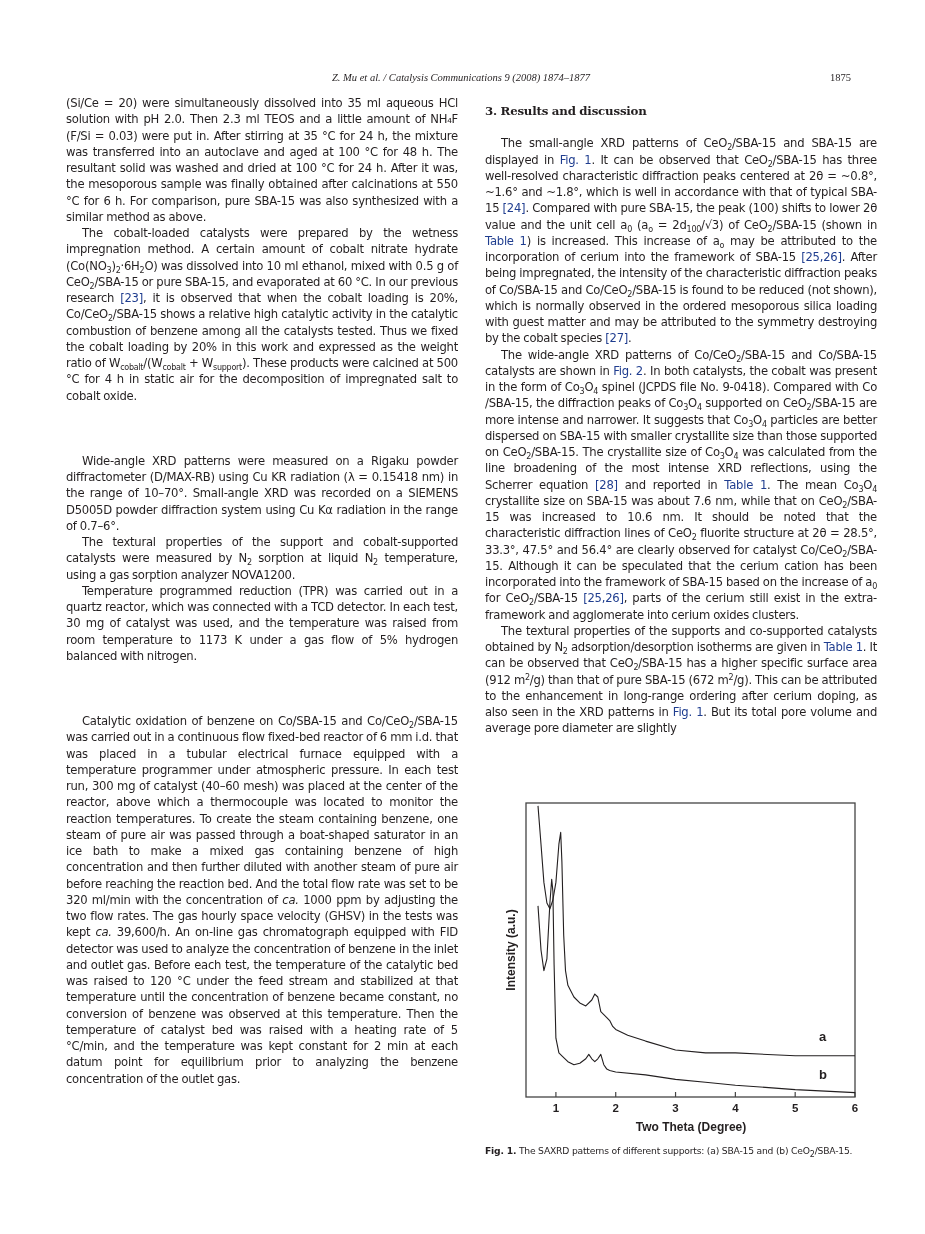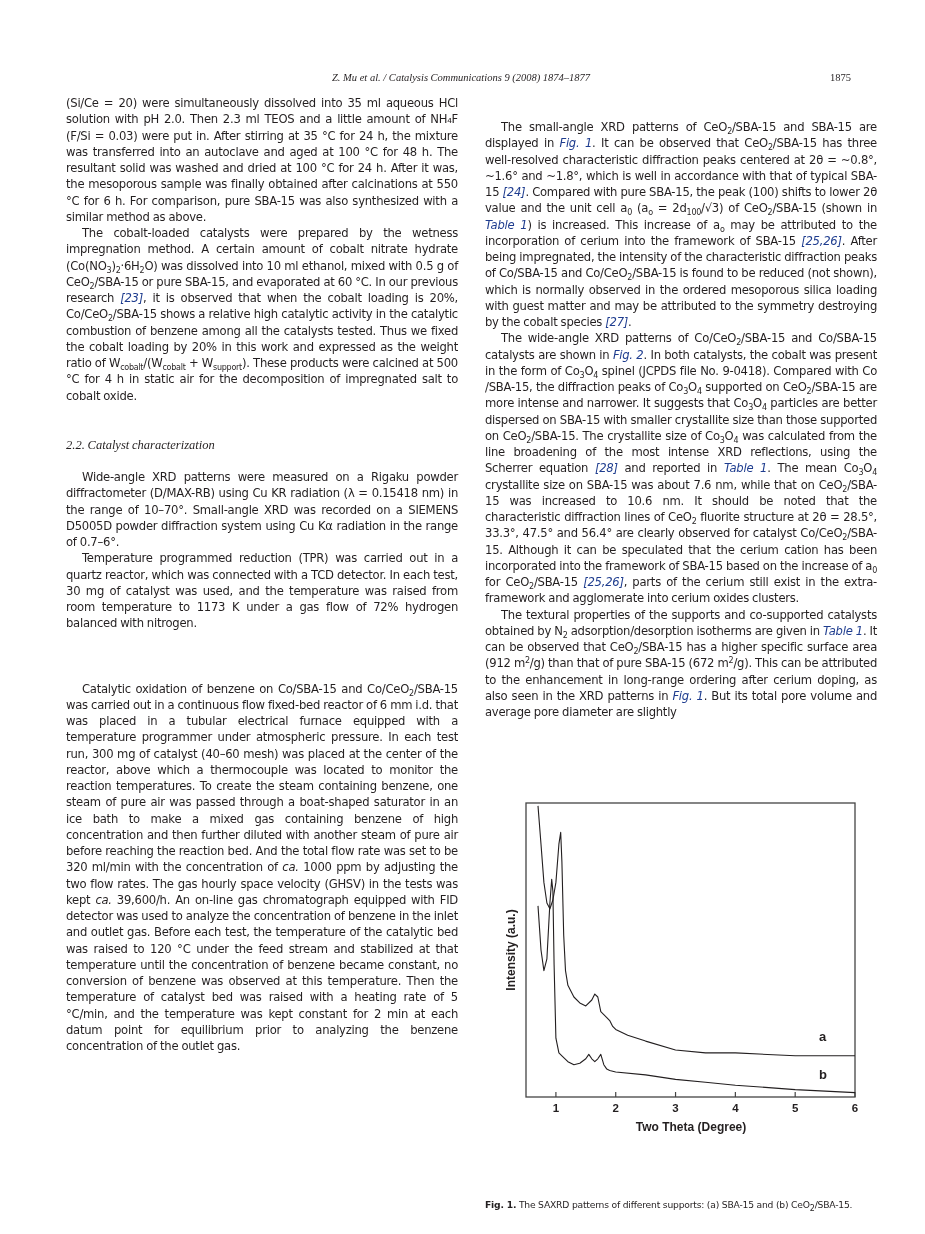--- a/index.html
+++ b/index.html
@@ -13,56 +13,57 @@
          font-family: "DejaVu Sans", sans-serif; letter-spacing: -0.25px; word-spacing: -0.3px; }
   .col-left { left: 66px; top: 95px; }
   .col-right { left: 485px; top: 103px; }
   .col p { margin: 0; }
   .indent { text-indent: 16px; }
   .section-head { font-family: "Liberation Serif", serif; font-style: italic; font-size: 12.5px;
          margin: 0; letter-spacing: 0; }
   .section-bold { font-family: "DejaVu Serif", serif; font-weight: bold; font-size: 11.8px; letter-spacing: -0.2px; margin: 0; }
   .gap-l { height: 17px; }
   .gap-m { height: 16px; }
-  .link { color: #1f3d8f; font-style: italic; }
+  .link { color: #1f3d8f; }
   sub { font-size: 8px; line-height: 0; vertical-align: -3px; }
   sup { font-size: 8px; line-height: 0; vertical-align: 4px; }
   .figure { position: absolute; left: 495px; top: 795px; width: 380px; height: 345px; }
   .figure svg { position: absolute; left: 0; top: 0; }
-  .caption { position: absolute; left: 485px; top: 1199px; width: 400px; font-size: 9.2px;
+  .caption { position: absolute; left: 485px; top: 1145px; width: 400px; font-size: 9.2px;
          letter-spacing: -0.2px; white-space: nowrap; }
   .caption .fig-label { font-weight: bold; }
   .axis-text { font-family: "Liberation Sans", sans-serif; font-weight: bold; font-size: 12px; fill: #231f20; }
   .tick-text { font-family: "Liberation Sans", sans-serif; font-weight: bold; font-size: 11.5px; fill: #231f20; }
   .series-label { font-family: "Liberation Sans", sans-serif; font-weight: bold; font-size: 13px; fill: #231f20; }
 </style>
 </head>
 <body>
 
 <div class="running-head">
   <span class="journal">Z. Mu et al. / Catalysis Communications 9 (2008) 1874–1877</span>
   <span class="pageno">1875</span>
 </div>
 
 <div class="col col-left">
   <p>(Si/Ce = 20) were simultaneously dissolved into 35 ml aqueous HCl solution with pH 2.0. Then 2.3 ml TEOS and a little amount of NH₄F (F/Si = 0.03) were put in. After stirring at 35 °C for 24 h, the mixture was transferred into an autoclave and aged at 100 °C for 48 h. The resultant solid was washed and dried at 100 °C for 24 h. After it was, the mesoporous sample was finally obtained after calcinations at 550 °C for 6 h. For comparison, pure SBA-15 was also synthesized with a similar method as above.</p>
   <p class="indent"><span>The cobalt-loaded catalysts were prepared by the wetness impregnation method. A certain amount of cobalt nitrate hydrate (Co(NO</span><sub>3</sub><span>)</span><sub>2</sub><span>·6H</span><sub>2</sub><span>O) was dissolved into 10 ml ethanol, mixed with 0.5 g of CeO</span><sub>2</sub><span>/SBA-15 or pure SBA-15, and evaporated at 60 °C. In our previous research </span><span class="link">[23]</span><span>, it is observed that when the cobalt loading is 20%, Co/CeO</span><sub>2</sub><span>/SBA-15 shows a relative high catalytic activity in the catalytic combustion of benzene among all the catalysts tested. Thus we fixed the cobalt loading by 20% in this work and expressed as the weight ratio of W</span><sub>cobalt</sub><span>/(W</span><sub>cobalt</sub><span> + W</span><sub>support</sub><span>). These products were calcined at 500 °C for 4 h in static air for the decomposition of impregnated salt to cobalt oxide.</span></p>
   <div class="gap-l"></div>
   <div class="gap-m"></div>
-  <p class="section-head">2.2.  Catalyst characterization</p>
   <div class="gap-m"></div>
   <p class="indent">Wide-angle XRD patterns were measured on a Rigaku powder diffractometer (D/MAX-RB) using Cu KR radiation (λ = 0.15418 nm) in the range of 10–70°. Small-angle XRD was recorded on a SIEMENS D5005D powder diffraction system using Cu Kα radiation in the range of 0.7–6°.</p>
-  <p class="indent">Temperature programmed reduction (TPR) was carried out in a quartz reactor, which was connected with a TCD detector. In each test, 30 mg of catalyst was used, and the temperature was raised from room temperature to 1173 K under a gas flow of 72% hydrogen balanced with nitrogen.</p>
+  <p class="indent"><span>The textural properties of the support and cobalt-supported catalysts were measured by N</span><sub>2</sub><span> sorption at liquid N</span><sub>2</sub><span> temperature, using a gas sorption analyzer NOVA1200.</span></p>
+  <p class="indent">Temperature programmed reduction (TPR) was carried out in a quartz reactor, which was connected with a TCD detector. In each test, 30 mg of catalyst was used, and the temperature was raised from room temperature to 1173 K under a gas flow of 5% hydrogen balanced with nitrogen.</p>
   <div class="gap-l"></div>
   <div class="gap-m"></div>
   <div class="gap-m"></div>
   <p class="indent"><span>Catalytic oxidation of benzene on Co/SBA-15 and Co/CeO</span><sub>2</sub><span>/SBA-15 was carried out in a continuous flow fixed-bed reactor of 6 mm i.d. that was placed in a tubular electrical furnace equipped with a temperature programmer under atmospheric pressure. In each test run, 300 mg of catalyst (40–60 mesh) was placed at the center of the reactor, above which a thermocouple was located to monitor the reaction temperatures. To create the steam containing benzene, one steam of pure air was passed through a boat-shaped saturator in an ice bath to make a mixed gas containing benzene of high concentration and then further diluted with another steam of pure air before reaching the reaction bed. And the total flow rate was set to be 320 ml/min with the concentration of </span><i>ca.</i><span> 1000 ppm by adjusting the two flow rates. The gas hourly space velocity (GHSV) in the tests was kept </span><i>ca.</i><span> 39,600/h. An on-line gas chromatograph equipped with FID detector was used to analyze the concentration of benzene in the inlet and outlet gas. Before each test, the temperature of the catalytic bed was raised to 120 °C under the feed stream and stabilized at that temperature until the concentration of benzene became constant, no conversion of benzene was observed at this temperature. Then the temperature of catalyst bed was raised with a heating rate of 5 °C/min, and the temperature was kept constant for 2 min at each datum point for equilibrium prior to analyzing the benzene concentration of the outlet gas.</span></p>
 </div>
 
 <div class="col col-right">
+  <p class="section-bold">3.  Results and discussion</p>
   <div class="gap-m"></div>
   <p class="indent"><span>The small-angle XRD patterns of CeO</span><sub>2</sub><span>/SBA-15 and SBA-15 are displayed in </span><span class="link">Fig. 1</span><span>. It can be observed that CeO</span><sub>2</sub><span>/SBA-15 has three well-resolved characteristic diffraction peaks centered at 2θ = ~0.8°, ~1.6° and ~1.8°, which is well in accordance with that of typical SBA-15 </span><span class="link">[24]</span><span>. Compared with pure SBA-15, the peak (100) shifts to lower 2θ value and the unit cell a</span><sub>0</sub><span> (a</span><sub>o</sub><span> = 2d</span><sub>100</sub><span>/√3) of CeO</span><sub>2</sub><span>/SBA-15 (shown in </span><span class="link">Table 1</span><span>) is increased. This increase of a</span><sub>o</sub><span> may be attributed to the incorporation of cerium into the framework of SBA-15 </span><span class="link">[25,26]</span><span>. After being impregnated, the intensity of the characteristic diffraction peaks of Co/SBA-15 and Co/CeO</span><sub>2</sub><span>/SBA-15 is found to be reduced (not shown), which is normally observed in the ordered mesoporous silica loading with guest matter and may be attributed to the symmetry destroying by the cobalt species </span><span class="link">[27]</span><span>.</span></p>
   <p class="indent"><span>The wide-angle XRD patterns of Co/CeO</span><sub>2</sub><span>/SBA-15 and Co/SBA-15 catalysts are shown in </span><span class="link">Fig. 2</span><span>. In both catalysts, the cobalt was present in the form of Co</span><sub>3</sub><span>O</span><sub>4</sub><span> spinel (JCPDS file No. 9-0418). Compared with Co /SBA-15, the diffraction peaks of Co</span><sub>3</sub><span>O</span><sub>4</sub><span> supported on CeO</span><sub>2</sub><span>/SBA-15 are more intense and narrower. It suggests that Co</span><sub>3</sub><span>O</span><sub>4</sub><span> particles are better dispersed on SBA-15 with smaller crystallite size than those supported on CeO</span><sub>2</sub><span>/SBA-15. The crystallite size of Co</span><sub>3</sub><span>O</span><sub>4</sub><span> was calculated from the line broadening of the most intense XRD reflections, using the Scherrer equation </span><span class="link">[28]</span><span> and reported in </span><span class="link">Table 1</span><span>. The mean Co</span><sub>3</sub><span>O</span><sub>4</sub><span> crystallite size on SBA-15 was about 7.6 nm, while that on CeO</span><sub>2</sub><span>/SBA-15 was increased to 10.6 nm. It should be noted that the characteristic diffraction lines of CeO</span><sub>2</sub><span> fluorite structure at 2θ = 28.5°, 33.3°, 47.5° and 56.4° are clearly observed for catalyst Co/CeO</span><sub>2</sub><span>/SBA-15. Although it can be speculated that the cerium cation has been incorporated into the framework of SBA-15 based on the increase of a</span><sub>0</sub><span> for CeO</span><sub>2</sub><span>/SBA-15 </span><span class="link">[25,26]</span><span>, parts of the cerium still exist in the extra-framework and agglomerate into cerium oxides clusters.</span></p>
   <p class="indent"><span>The textural properties of the supports and co-supported catalysts obtained by N</span><sub>2</sub><span> adsorption/desorption isotherms are given in </span><span class="link">Table 1</span><span>. It can be observed that CeO</span><sub>2</sub><span>/SBA-15 has a higher specific surface area (912 m</span><sup>2</sup><span>/g) than that of pure SBA-15 (672 m</span><sup>2</sup><span>/g). This can be attributed to the enhancement in long-range ordering after cerium doping, as also seen in the XRD patterns in </span><span class="link">Fig. 1</span><span>. But its total pore volume and average pore diameter are slightly</span></p>
 </div>
 
 <div class="figure">
   <svg id="chart-svg" width="380" height="345" viewBox="0 0 380 345">
     <rect x="31" y="8" width="329" height="294" fill="none" stroke="#444" stroke-width="1.3"></rect>
     <g id="ticks">

